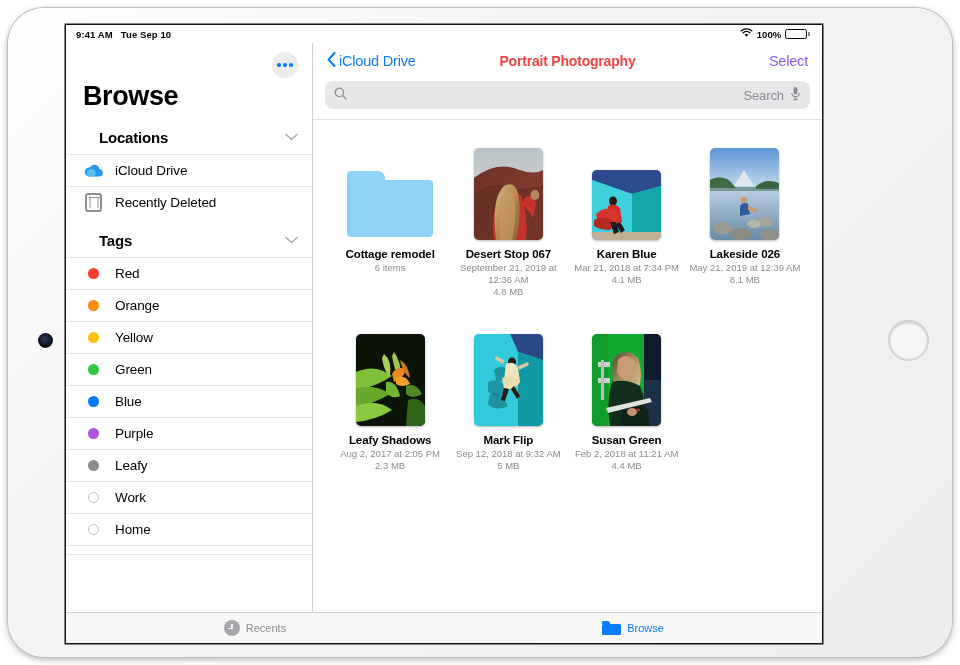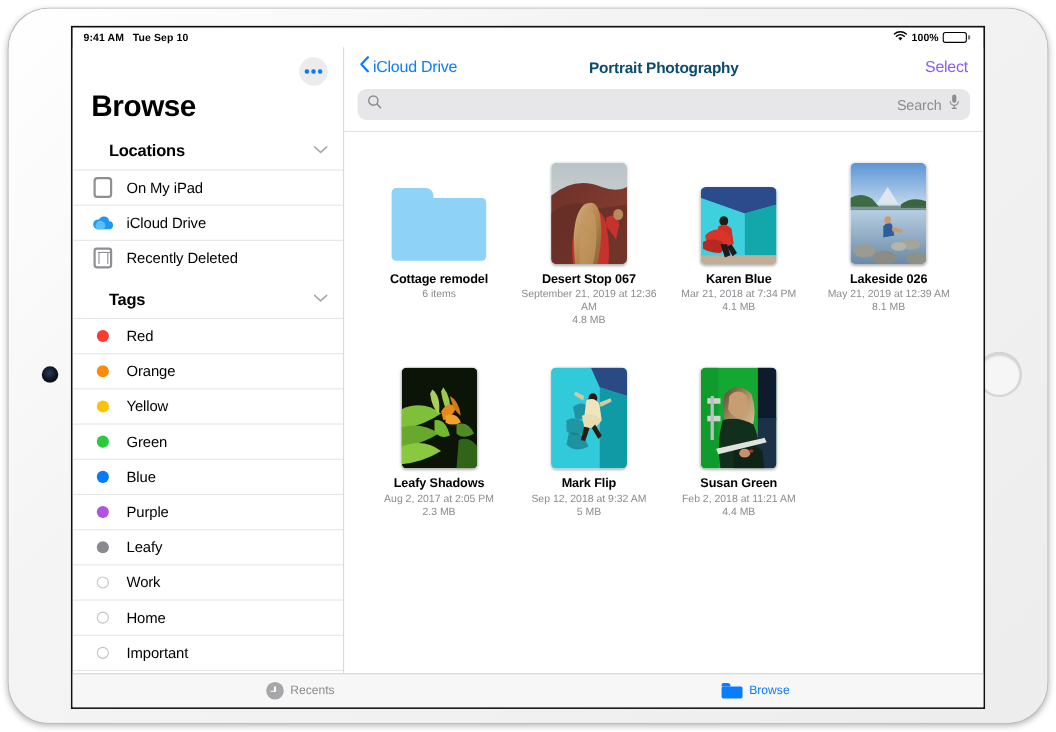--- a/index.html
+++ b/index.html
@@ -45,21 +45,21 @@
     background: #f6f6f6;
     box-shadow: inset 0 0 0 2.2px #d6d6d6,
                 inset 0 2px 3px rgba(0,0,0,0.32),
                 inset 0 -1px 2px rgba(255,255,255,0.9);
   }
 
   
   #screen {
     position: absolute;
     left: 58px; top: 17px;
-    width: 828px; height: 618px;
+    width: 756px; height: 618px;
     background: #ffffff;
     overflow: hidden;
     box-shadow: 0 0 0 1.5px #111;
   }
 
   
   #status-bar {
     position: absolute;
     left: 0; top: 0;
     width: 100%; height: 18px;
@@ -200,21 +200,21 @@
     display: flex; align-items: center; gap: 3px;
     color: #0a7cff; font-size: 14.5px;
     letter-spacing: -0.2px;
   }
   #back-button .back-chev {
     font-size: 19px; line-height: 1; font-weight: 300; margin-top: -2px;
   }
   #nav-title {
     position: absolute; left: 0; right: 0;
     text-align: center;
-    font-size: 14px; font-weight: bold; color: #0c4a6e;
+    font-size: 14px; font-weight: bold; color: #ef4444;
     letter-spacing: -0.2px;
     pointer-events: none;
   }
   #select-button {
     margin-left: auto;
     color: #8b5cf6; font-size: 14.5px; letter-spacing: -0.2px;
   }
 
   #search-wrap { padding: 2px 12px 10px; flex: none; }
   #search-bar {
@@ -399,26 +399,20 @@
           <span class="title">Locations</span>
           <span class="chev">
             <svg width="13" height="8" viewBox="0 0 13 8">
                 <path d="M1 1.5 L6.5 6.5 L12 1.5" stroke="#a9a9ae" stroke-width="1.5" fill="none" stroke-linecap="round" stroke-linejoin="round"></path>
               </svg>
           </span>
         </div>
 
         <div class="row">
           <span class="row-icon">
-              <span class="ipad-glyph"></span>
-            </span>
-          <span class="label">On My iPad</span>
-        </div>
-        <div class="row">
-          <span class="row-icon">
             <svg width="21" height="15" viewBox="0 0 21 15">
               <path d="M5.4 13.4 h10.6 a3.6 3.6 0 0 0 .3 -7.2 a4.9 4.9 0 0 0 -9.3 -1.6 a3.9 3.9 0 0 0 -1.6 8.8 Z" fill="#2196f3"></path>
               <path d="M5.4 13.4 h6.0 a4.2 4.2 0 0 0 -1.0 -7.0 a4.0 4.0 0 0 0 -6.1 2.1 a3.9 3.9 0 0 0 1.1 4.9 Z" fill="#58c0f5"></path>
             </svg>
           </span>
           <span class="label">iCloud Drive</span>
         </div>
         <div class="row">
           <span class="row-icon">
               <span class="trash-glyph"></span>
@@ -481,26 +475,20 @@
           <span class="row-icon">
               <span class="tag-dot hollow"></span>
             </span>
           <span class="label">Work</span>
         </div>
         <div class="row">
           <span class="row-icon">
               <span class="tag-dot hollow"></span>
             </span>
           <span class="label">Home</span>
-        </div>
-        <div class="row">
-          <span class="row-icon">
-              <span class="tag-dot hollow"></span>
-            </span>
-          <span class="label">Important</span>
         </div>
         <div class="row" style="border-bottom:1px solid #e6e6e6;height:10px"></div>
       </div>
 
       <div id="detail">
 
         <div id="navbar">
           <div id="back-button">
             <span class="back-chev">
               <svg width="9" height="15" viewBox="0 0 9 15">

